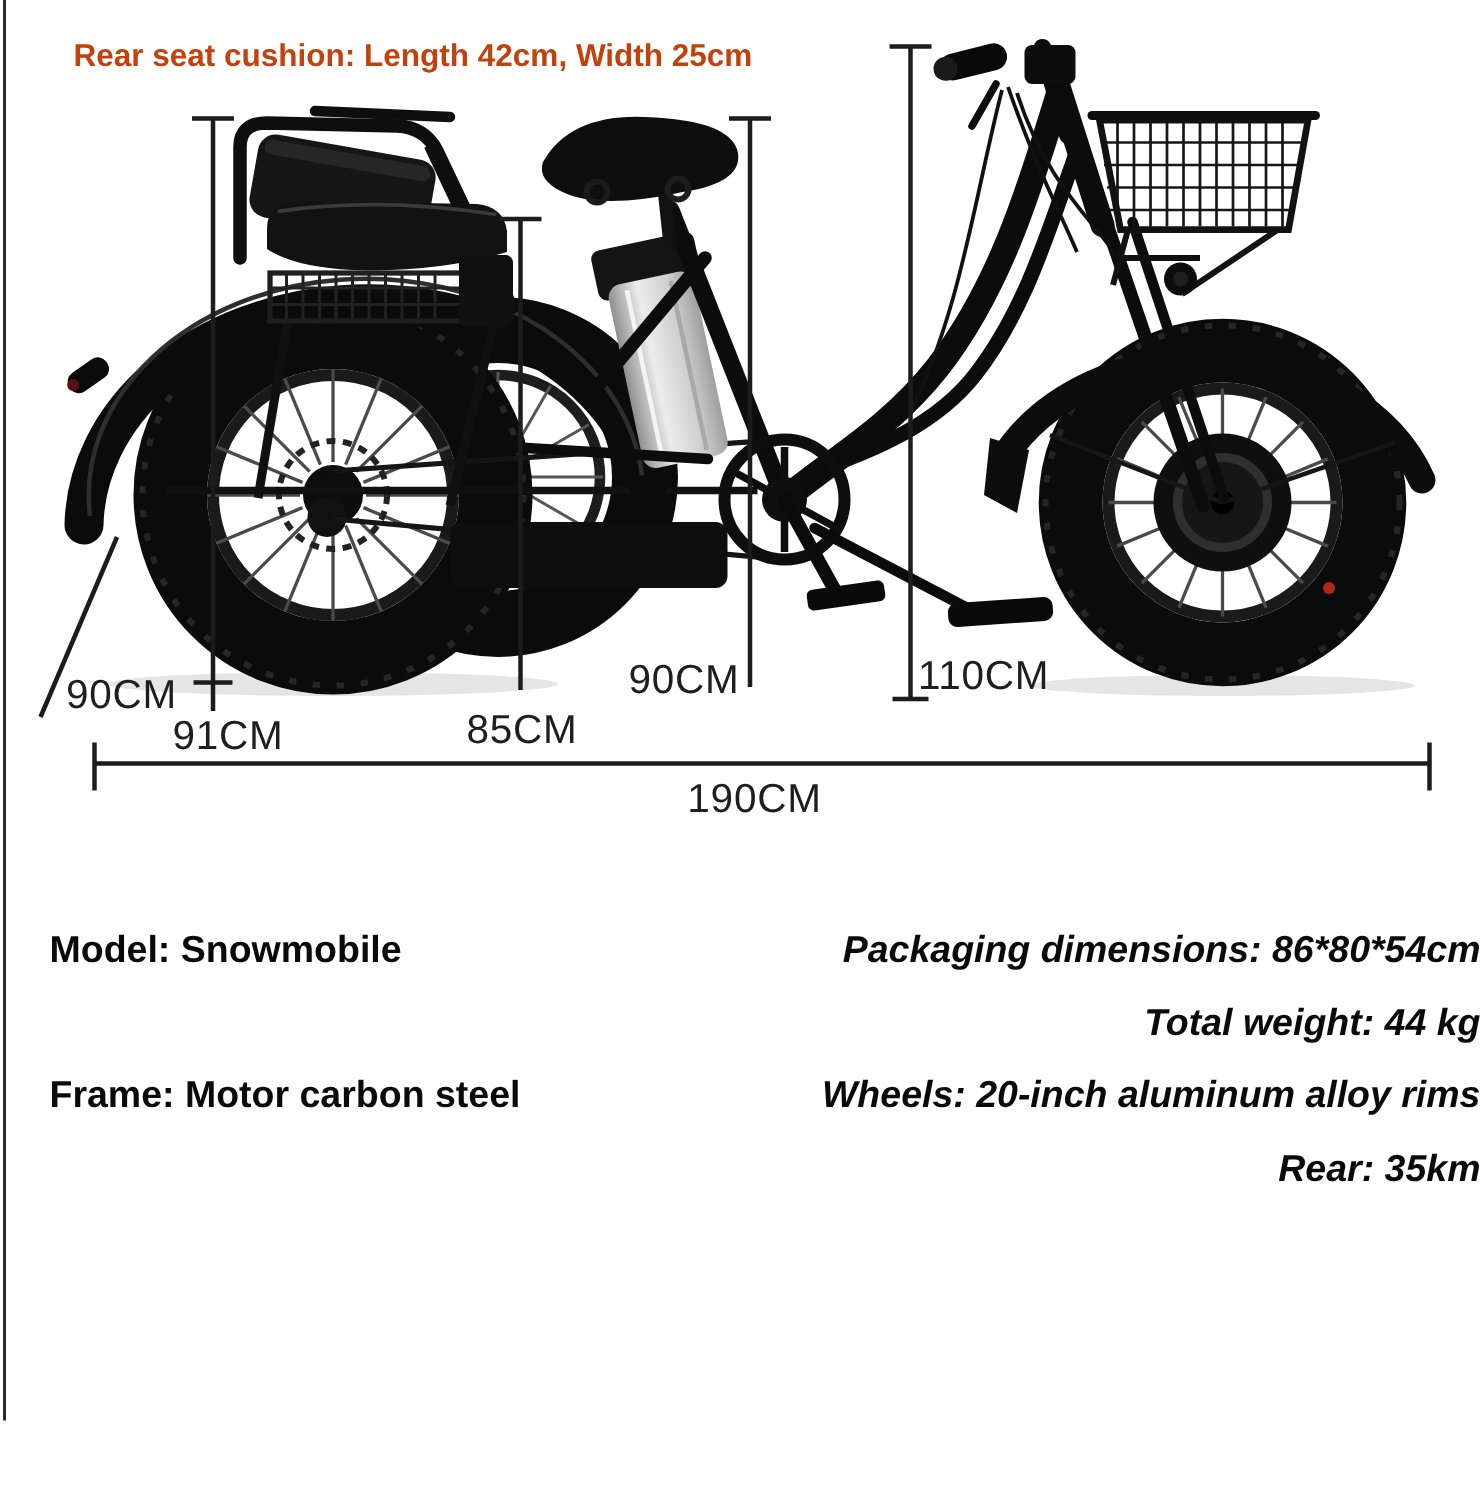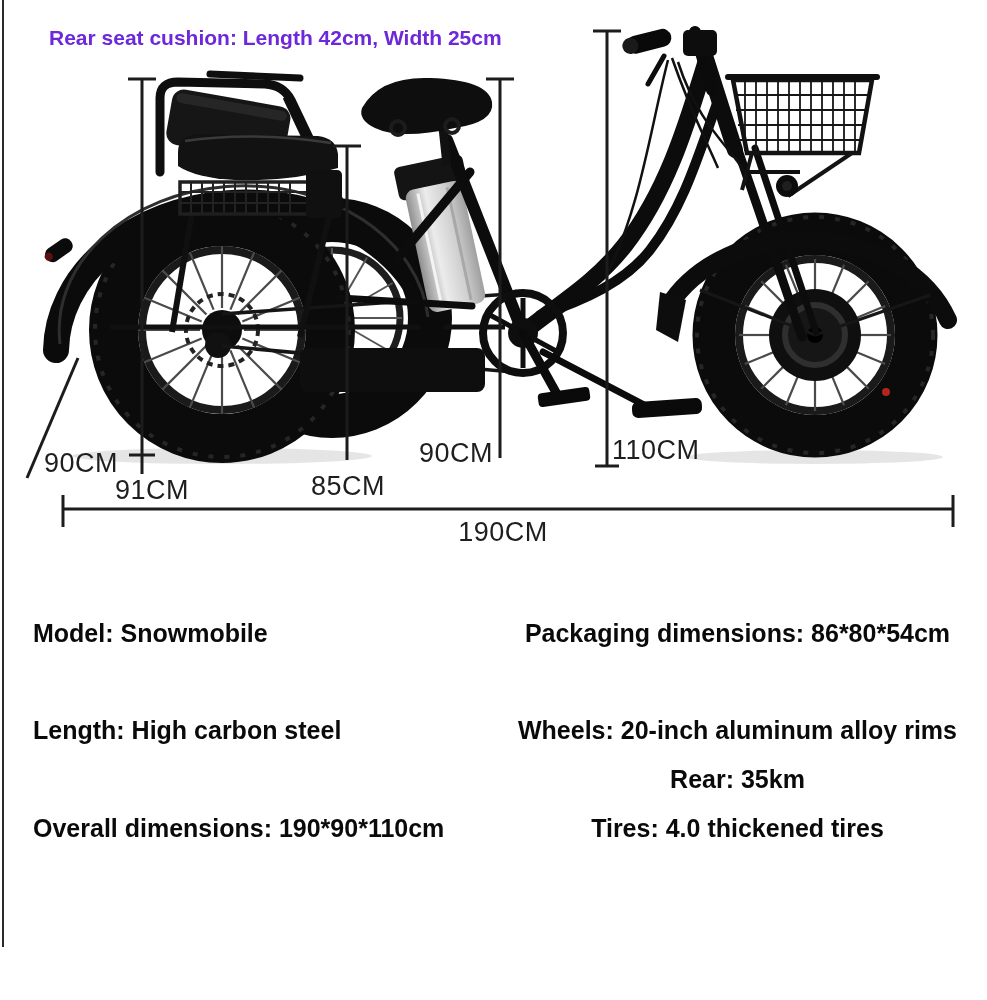--- a/index.html
+++ b/index.html
@@ -1,27 +1,27 @@
 <!DOCTYPE html>
 <html><head>
 <meta charset="utf-8">
 <style>
   html,body{margin:0;padding:0;}
   body{width:987px;height:1000px;position:relative;background:#ffffff;
        font-family:"Liberation Sans",sans-serif;overflow:hidden;color:#0a0a0a;}
   .edge-line{position:absolute;left:2px;top:0;width:2px;height:947px;background:#2b2b2b;}
   .top-note{position:absolute;left:49px;top:26px;font-size:21px;font-weight:bold;
-            white-space:nowrap;color:#6d28d9;}
+            white-space:nowrap;color:#c2410c;}
   .photo{position:absolute;left:0;top:0;}
   .specs{position:absolute;left:0;top:609px;width:825px;}
   .srow{position:relative;height:48.7px;}
   .srow .l{position:absolute;left:33px;top:0;line-height:48.7px;font-size:25px;
            font-weight:bold;white-space:nowrap;}
   .srow .r{position:absolute;left:488px;top:0;width:499px;line-height:48.7px;
-           font-size:25px;font-weight:bold;text-align:center;white-space:nowrap;}
+           font-size:25px;font-weight:bold;text-align:right;white-space:nowrap;font-style:italic;}
   svg text.dim{font-family:"Liberation Sans",sans-serif;font-size:27px;fill:#1e1e1e;
            letter-spacing:.5px;}
 </style>
 </head>
 <body>
 
 <div class="edge-line"></div>
 
 <div class="top-note">Rear seat cushion: Length 42cm, Width 25cm</div>
 
@@ -289,25 +289,22 @@
     <text class="dim" x="503" y="541" text-anchor="middle">190CM</text>
   </g>
 </svg>
 
 <div class="specs">
   <div class="srow">
     <span class="l">Model: Snowmobile</span>
     <span class="r">Packaging dimensions: 86*80*54cm</span>
   </div>
   <div class="srow">
+    <span class="r">Total weight: 44 kg</span>
   </div>
   <div class="srow">
-    <span class="l">Length: High carbon steel</span>
+    <span class="l">Frame: Motor carbon steel</span>
     <span class="r">Wheels: 20-inch aluminum alloy rims</span>
   </div>
   <div class="srow">
     <span class="r">Rear: 35km</span>
   </div>
-  <div class="srow">
-    <span class="l">Overall dimensions: 190*90*110cm</span>
-    <span class="r">Tires: 4.0 thickened tires</span>
-  </div>
 </div>
 
 </body></html>

